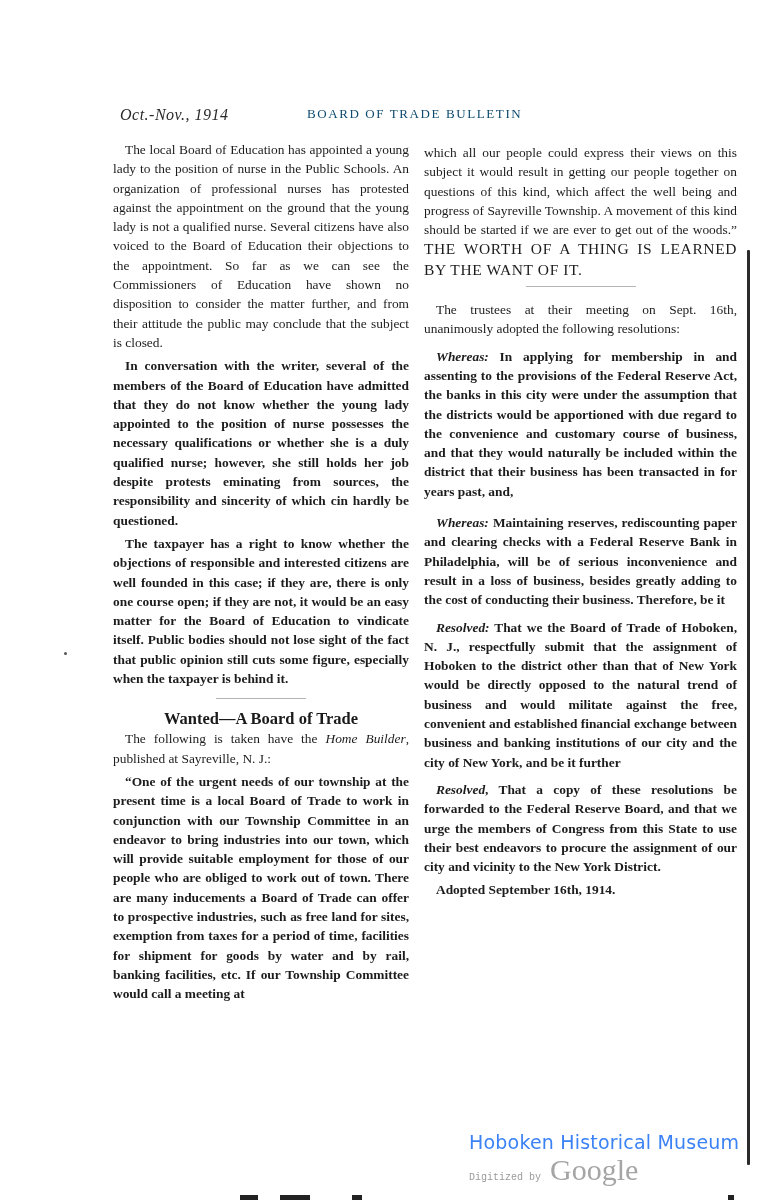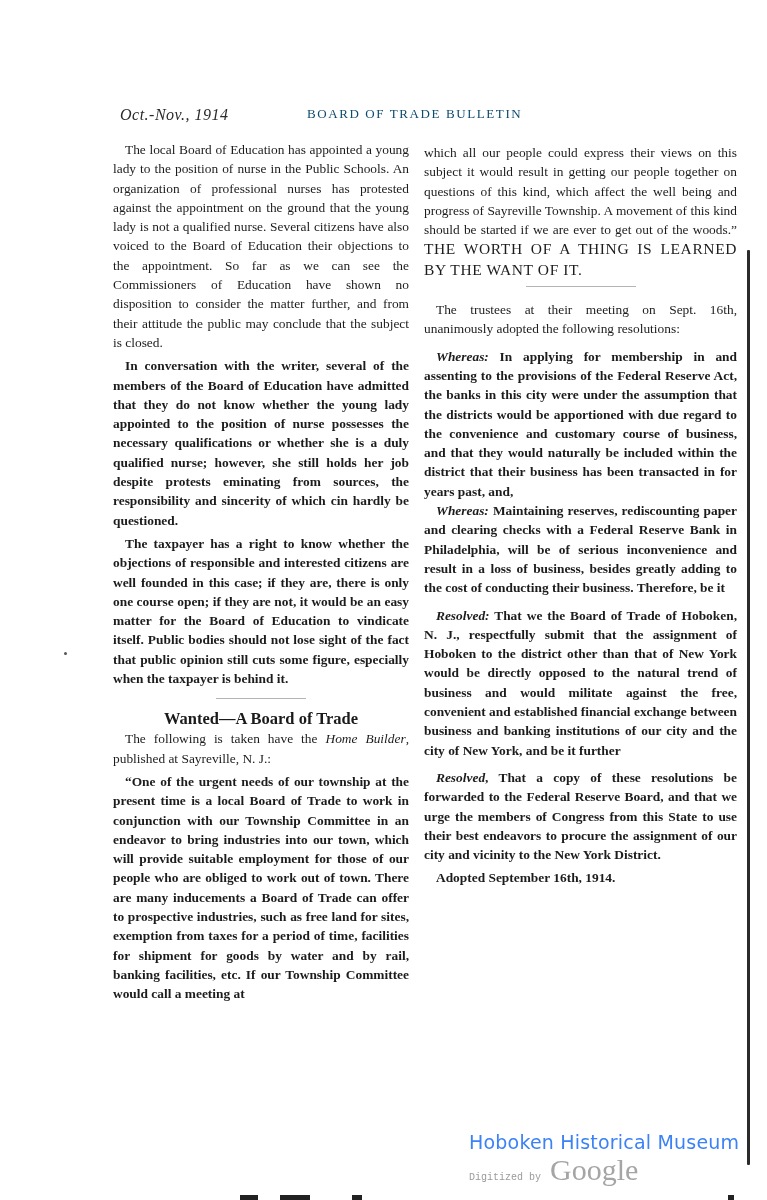--- a/index.html
+++ b/index.html
@@ -59,21 +59,21 @@
   <h2>Wanted—A Board of Trade</h2>
   <p><span>The following is taken have the </span><span class="em">Home Builder</span><span>, published at Sayreville, N. J.:</span></p>
   <p>“One of the urgent needs of our township at the present time is a local Board of Trade to work in conjunction with our Township Committee in an endeavor to bring industries into our town, which will provide suitable employment for those of our people who are obliged to work out of town. There are many inducements a Board of Trade can offer to prospective industries, such as free land for sites, exemption from taxes for a period of time, facilities for shipment for goods by water and by rail, banking facilities, etc. If our Township Committee would call a meeting at</p>
 </div>
 
 <div class="col col-right">
   <p class="noindent caps-wrap"><span>which all our people could express their views on this subject it would result in getting our people together on questions of this kind, which affect the well being and progress of Sayreville Township. A movement of this kind should be started if we are ever to get out of the woods.”</span> <span class="caps">THE WORTH OF A THING IS LEARNED BY THE WANT OF IT.</span></p>
   <div class="divider short"></div>
   <p style="margin-top:13px">The trustees at their meeting on Sept. 16th, unanimously adopted the following resolutions:</p>
   <p style="margin-top:8px"><span class="em">Whereas:</span><span> In applying for membership in and assenting to the provisions of the Federal Reserve Act, the banks in this city were under the assumption that the districts would be apportioned with due regard to the convenience and customary course of business, and that they would naturally be included within the district that their business has been transacted in for years past, and,</span></p>
-  <p style="margin-top:0"><span class="em">Whereas:</span><span> Maintaining reserves, rediscounting paper and clearing checks with a Federal Reserve Bank in Philadelphia, will be of serious inconvenience and result in a loss of business, besides greatly adding to the cost of conducting their business. Therefore, be it</span></p>
+  <p style="margin-top:12px"><span class="em">Whereas:</span><span> Maintaining reserves, rediscounting paper and clearing checks with a Federal Reserve Bank in Philadelphia, will be of serious inconvenience and result in a loss of business, besides greatly adding to the cost of conducting their business. Therefore, be it</span></p>
   <p style="margin-top:8px"><span class="em">Resolved:</span><span> That we the Board of Trade of Hoboken, N. J., respectfully submit that the assignment of Hoboken to the district other than that of New York would be directly opposed to the natural trend of business and would militate against the free, convenient and established financial exchange between business and banking institutions of our city and the city of New York, and be it further</span></p>
   <p style="margin-top:8px"><span class="em">Resolved</span><span>, That a copy of these resolutions be forwarded to the Federal Reserve Board, and that we urge the members of Congress from this State to use their best endeavors to procure the assignment of our city and vicinity to the New York District.</span></p>
   <p>Adopted September 16th, 1914.</p>
 </div>
 
 <div class="right-rule"></div>
 <div class="dot-mark"></div>
 
 <div class="watermark">
   <div class="wm-museum">Hoboken Historical Museum</div>

